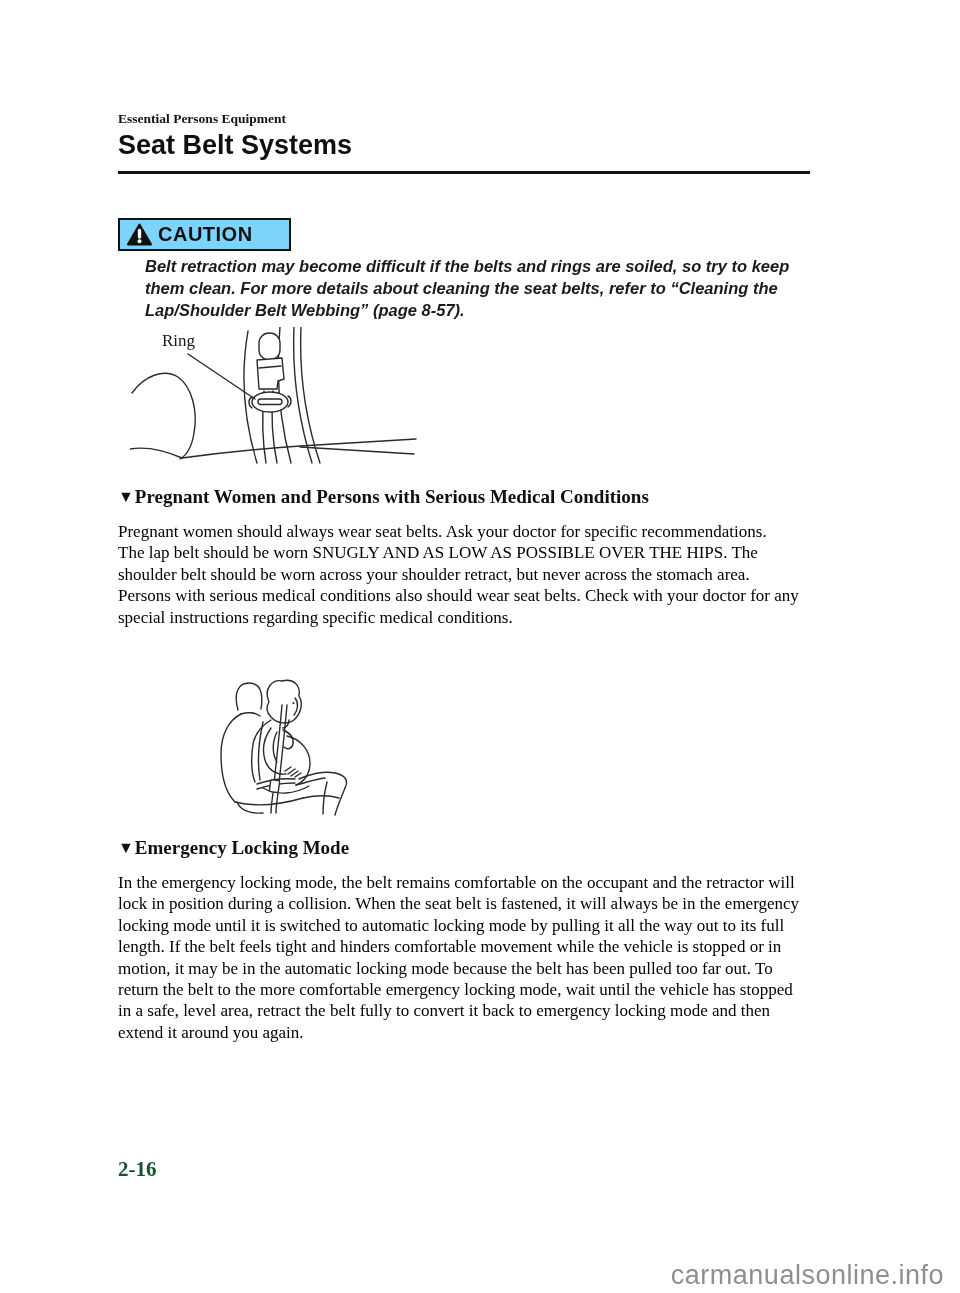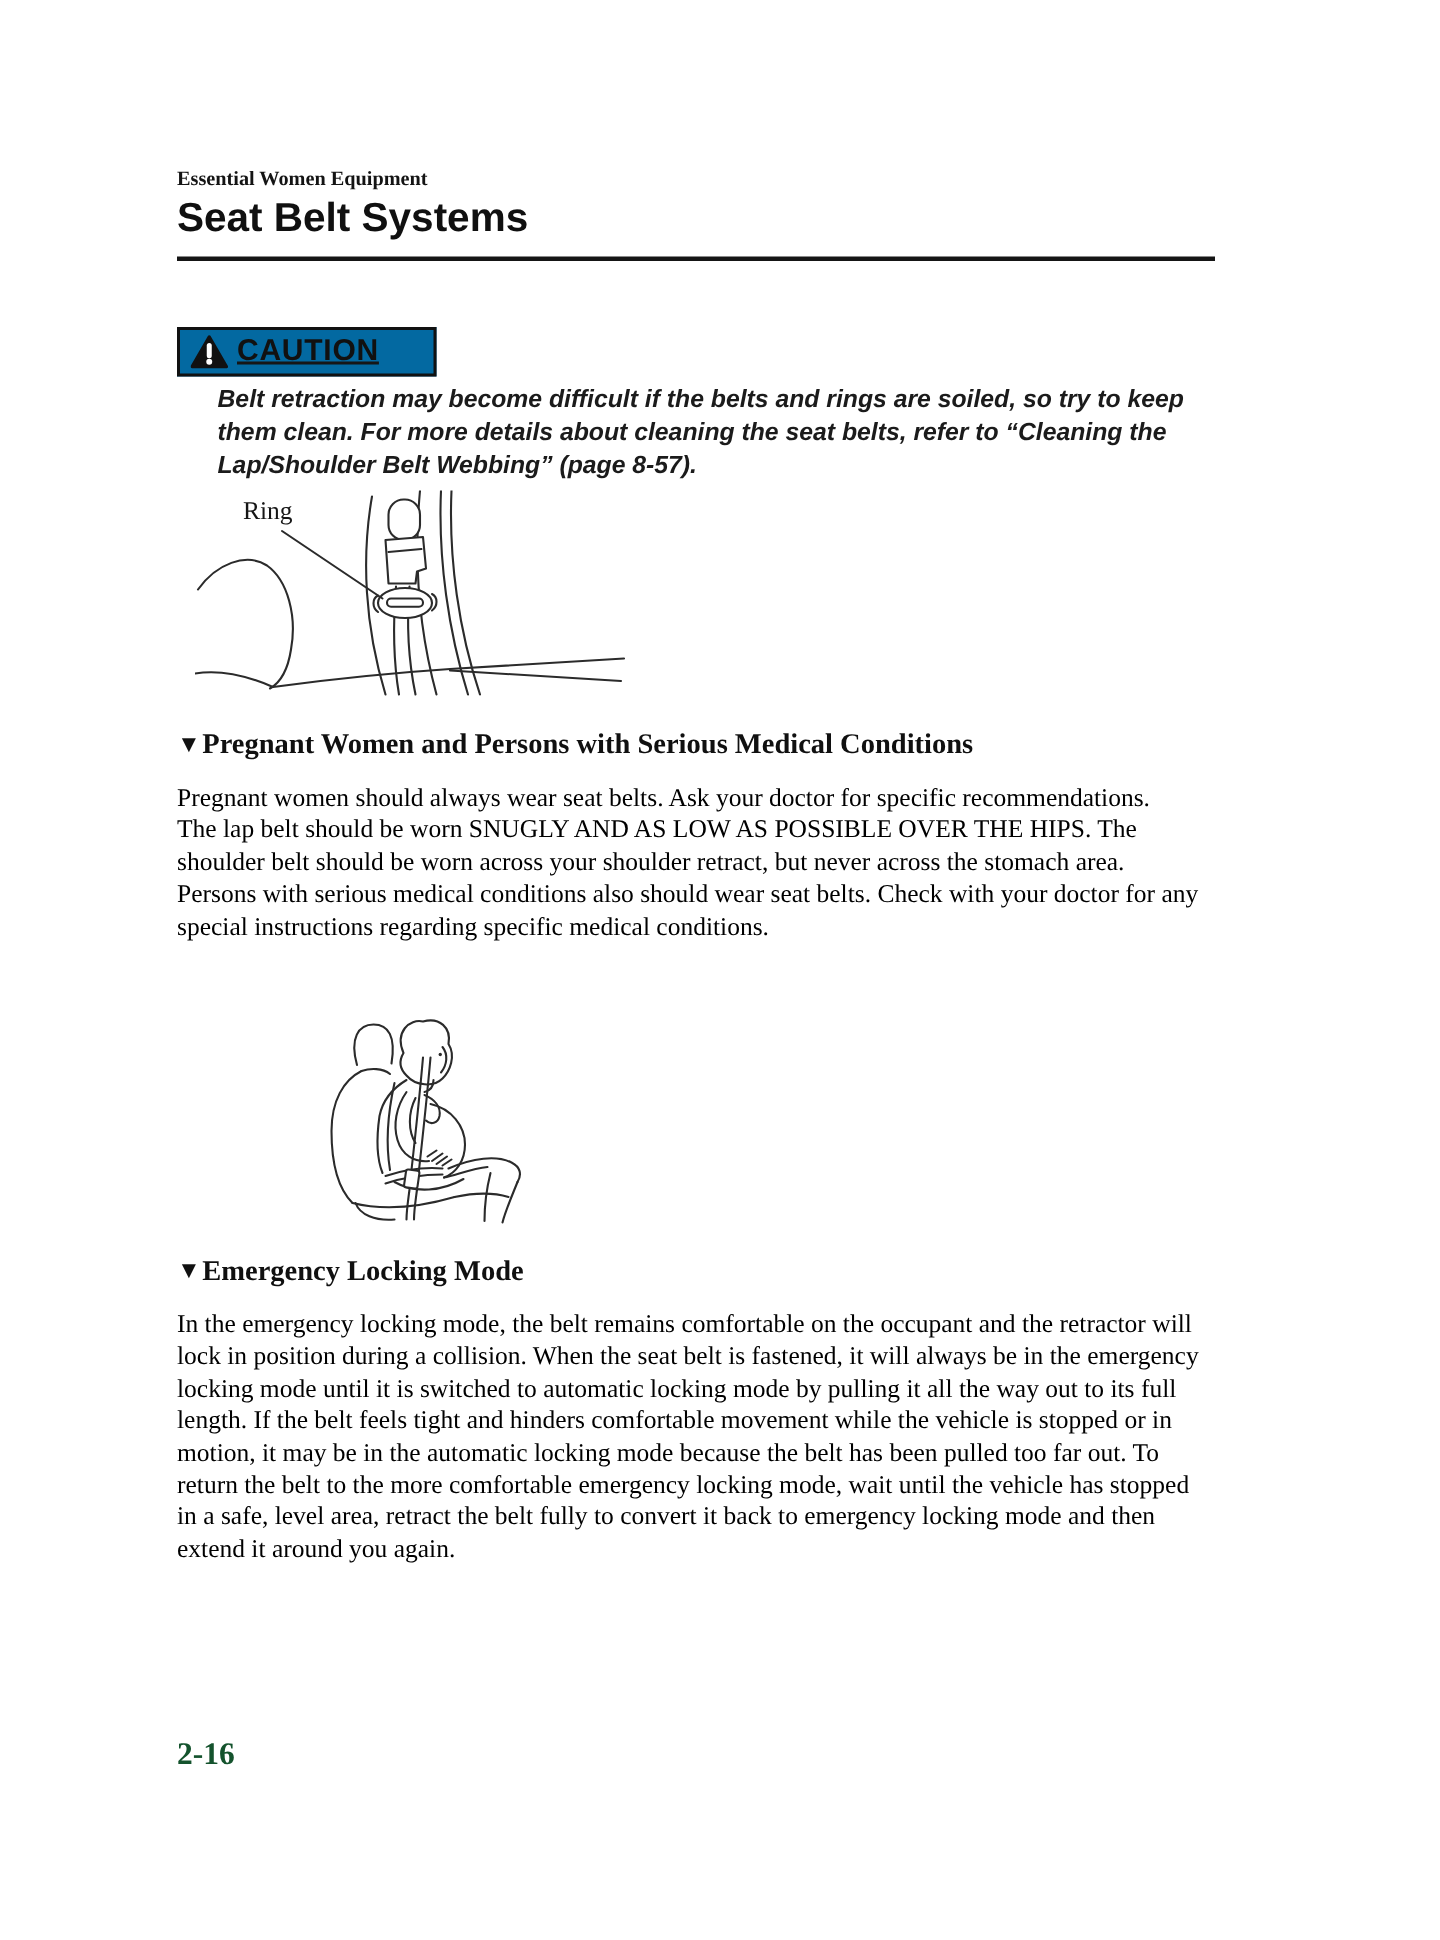--- a/index.html
+++ b/index.html
@@ -35,22 +35,21 @@
 
   
   .caution-section { position: absolute; left: 118px; top: 218px; width: 692px; }
   .caution-box {
     width: 173px;
     height: 33px;
     border: 2.5px solid #111111;
     display: flex;
     align-items: center;
     padding-left: 7px;
-    background: #0369a1;
-    text-decoration: underline;
+    background: #7dd3fc;
   }
   .caution-icon { display: inline-flex; margin-right: 6px; }
   .caution-label {
     font-family: "Liberation Sans", sans-serif;
     font-weight: bold;
     font-size: 20px;
     letter-spacing: 0.5px;
     color: #111111;
   }
   .caution-text {
@@ -122,21 +121,21 @@
   
   .lineart { stroke: #2b2b2b; stroke-width: 1.4; fill: none; stroke-linecap: round; stroke-linejoin: round; }
   .lineart-fill { stroke: #2b2b2b; stroke-width: 1.4; fill: #ffffff; stroke-linecap: round; stroke-linejoin: round; }
 </style>
 </head>
 <body>
 
 <div class="page">
 
   <header class="doc-header">
-    <div class="breadcrumb">Essential Women Equipment</div>
+    <div class="breadcrumb">Essential Persons Equipment</div>
     <h1 class="page-title">Seat Belt Systems</h1>
     <div class="header-rule"></div>
   </header>
 
   <section class="caution-section">
     <div class="caution-box">
       <span class="caution-icon">
         <svg width="25" height="23" viewBox="0 0 24 22" aria-hidden="true">
           <path d="M12 1.5 L23 20.5 L1 20.5 Z" fill="#111111" stroke="#111111" stroke-width="2" stroke-linejoin="round"></path>
           <path d="M12 7 L12 13.5" stroke="#ffffff" stroke-width="3.2" stroke-linecap="round"></path>
@@ -242,14 +241,15 @@
     <h2 class="section-heading">
       <span class="section-marker">▼</span>
       <span>Emergency Locking Mode</span>
     </h2>
     <div class="section-body">
       <p>In the emergency locking mode, the belt remains comfortable on the occupant and the retractor will lock in position during a collision. When the seat belt is fastened, it will always be in the emergency locking mode until it is switched to automatic locking mode by pulling it all the way out to its full length. If the belt feels tight and hinders comfortable movement while the vehicle is stopped or in motion, it may be in the automatic locking mode because the belt has been pulled too far out. To return the belt to the more comfortable emergency locking mode, wait until the vehicle has stopped in a safe, level area, retract the belt fully to convert it back to emergency locking mode and then extend it around you again.</p>
     </div>
   </section>
 
   <div class="page-number">2-16</div>
+  <div class="watermark">carmanualsonline.info</div>
 
 </div>
 
 </body></html>

